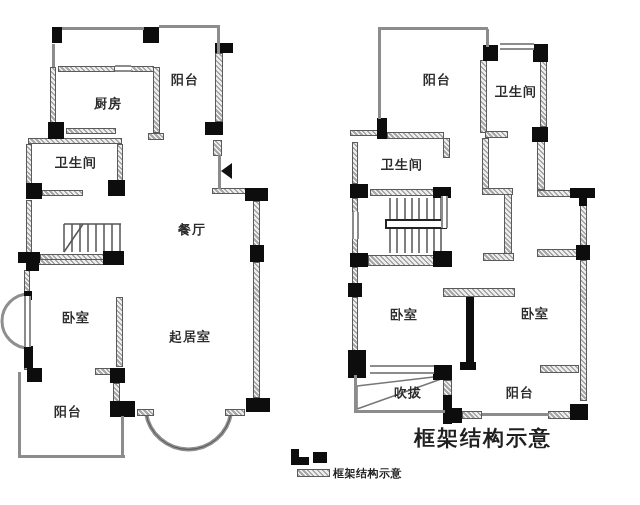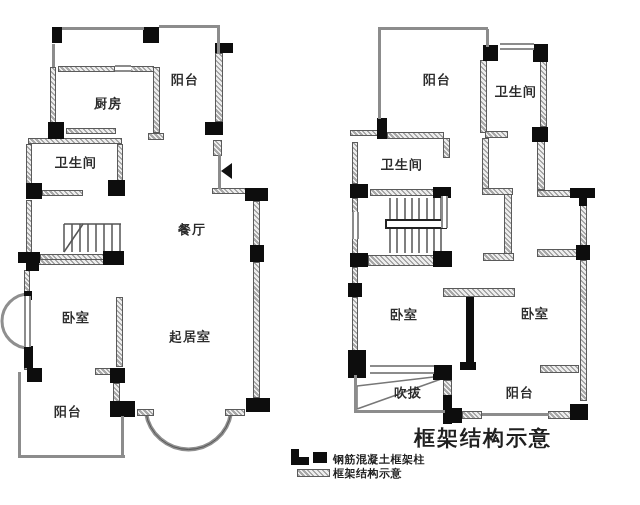--- a/index.html
+++ b/index.html
@@ -202,19 +202,18 @@
   <div class="lbl" style="left:408px;top:393px">吹拔</div>
   <div class="lbl" style="left:520px;top:393px">阳台</div>
 
   <div class="title">框架结构示意</div>
 
   <div class="legend">
 
     <div class="c" style="left:291px;top:449px;width:8px;height:16px"></div>
     <div class="c" style="left:291px;top:457px;width:18px;height:8px"></div>
     <div class="c" style="left:313px;top:452px;width:14px;height:11px"></div>
-    <div class="txt" style="left:333px;top:452px">钢筋混凝土框架柱</div>
 
     <div class="wh" style="left:297px;top:469px;width:33px;height:8px"></div>
     <div class="txt" style="left:333px;top:466px">框架结构示意</div>
   </div>
 
 </div>
 
 </body></html>

